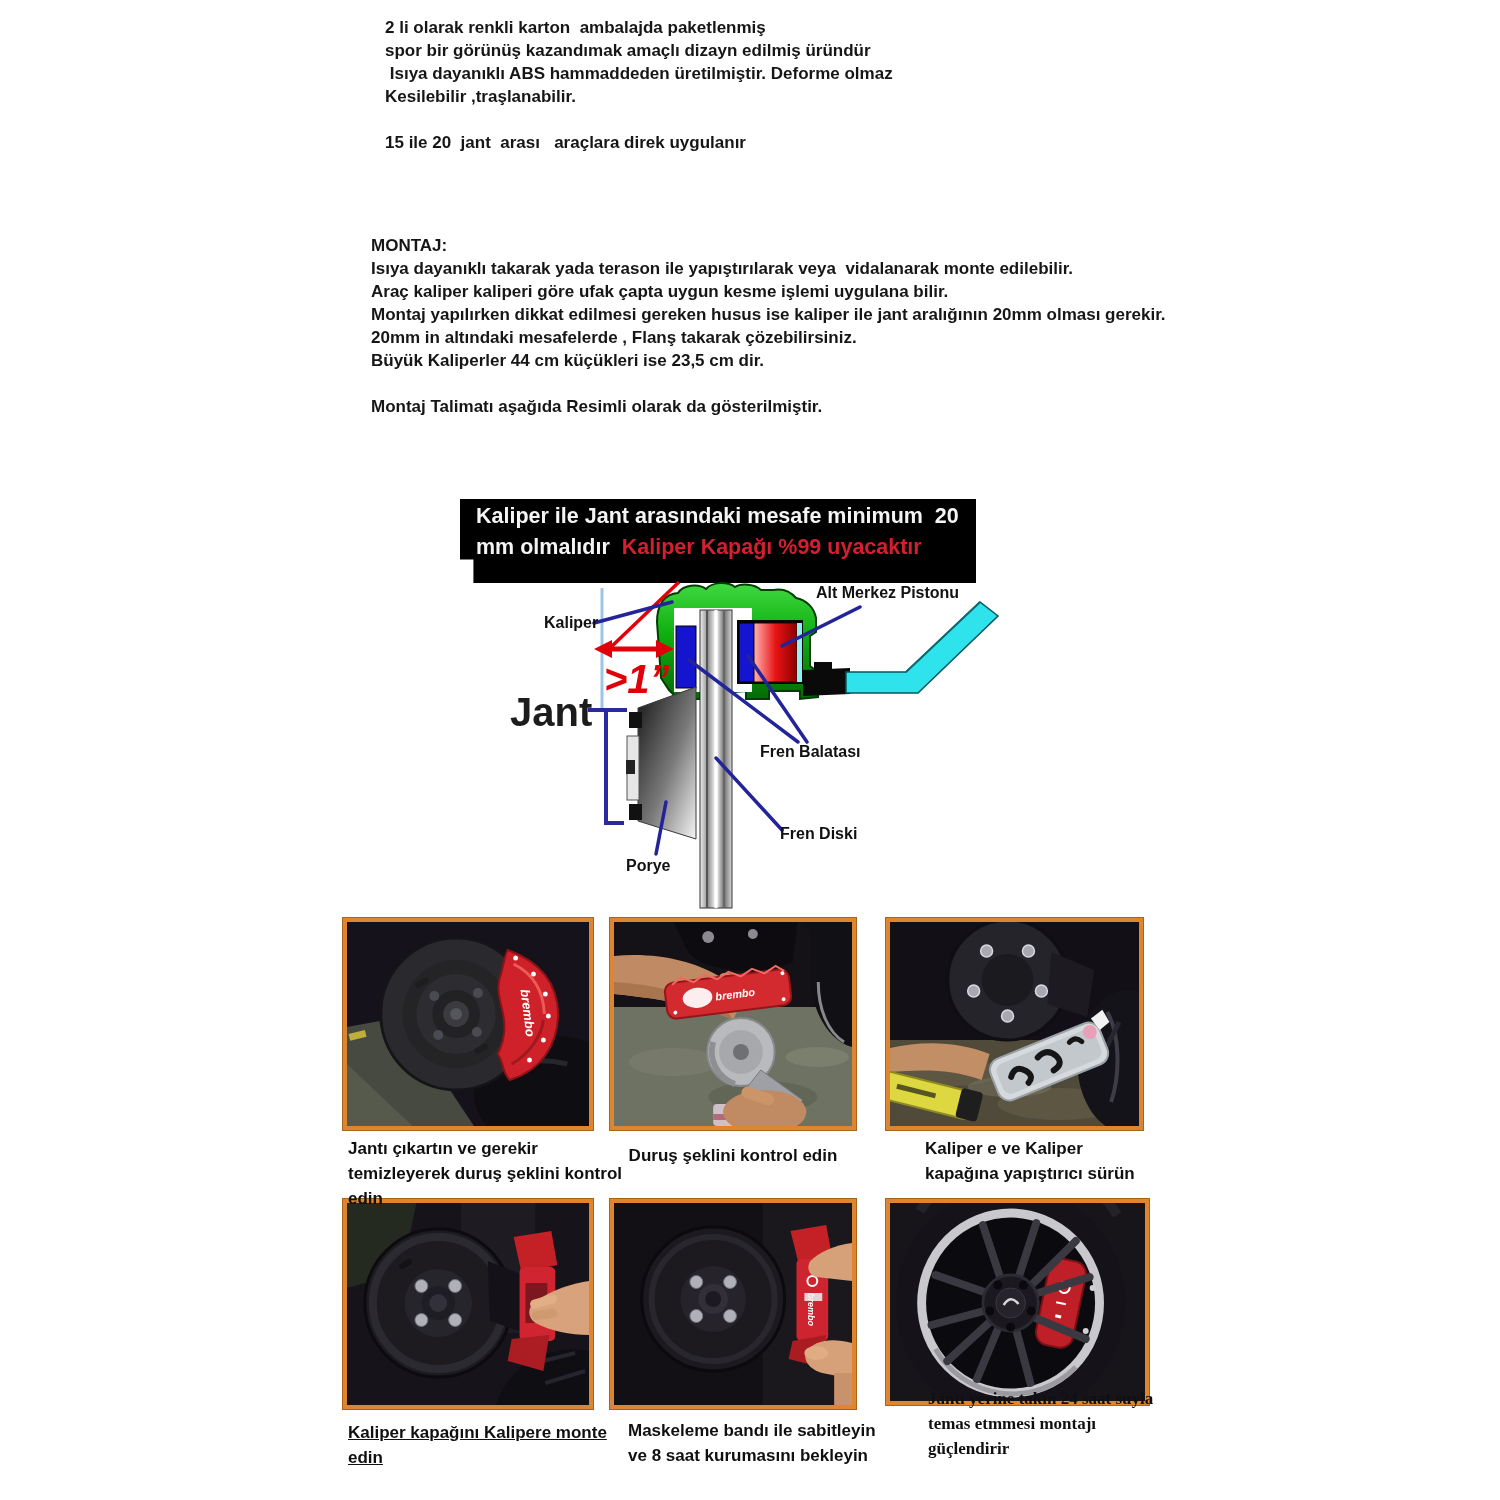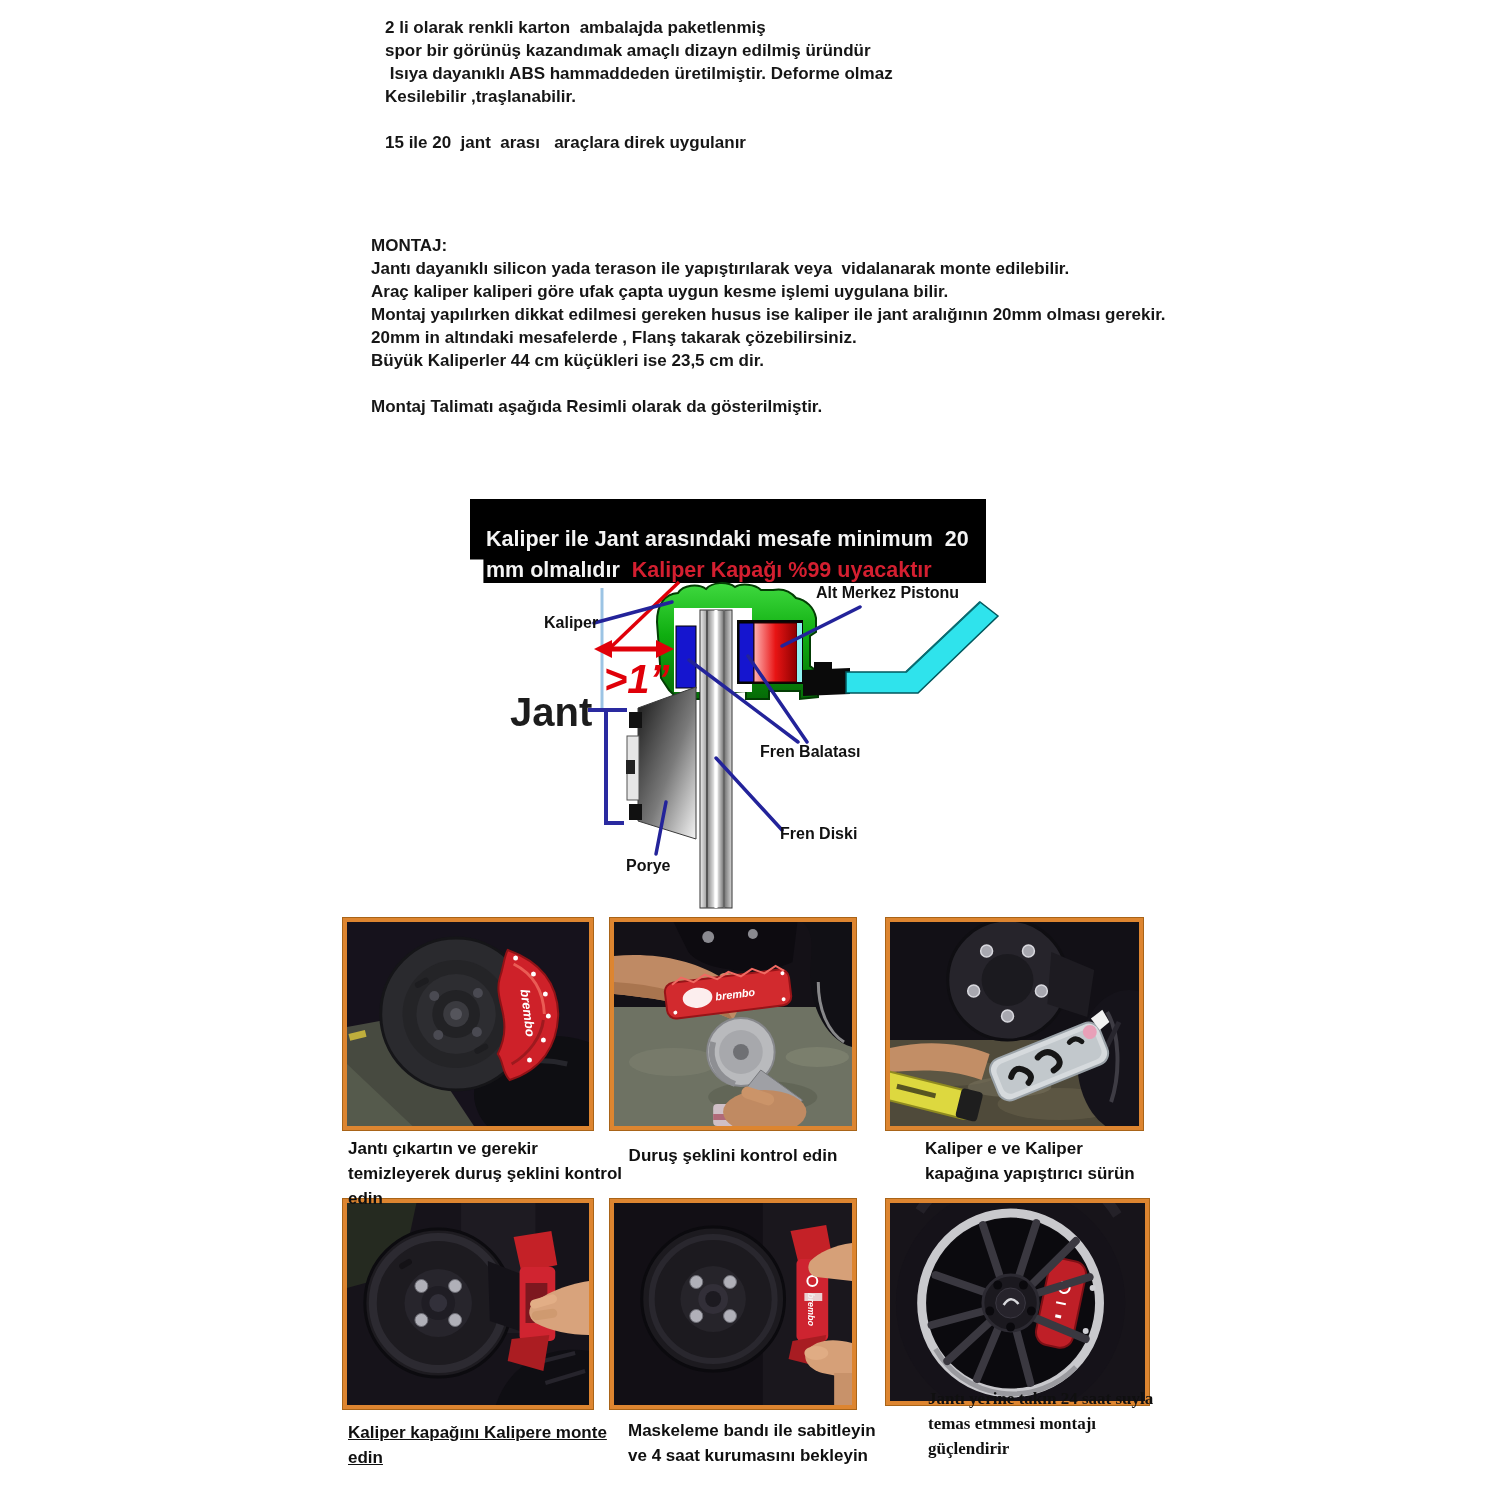--- a/index.html
+++ b/index.html
@@ -2,22 +2,22 @@
 <html><head>
 <meta charset="utf-8">
 <style>
   html,body{margin:0;padding:0;background:#ffffff;}
   .page{position:relative;width:1500px;height:1500px;background:#ffffff;overflow:hidden;
         font-family:"Liberation Sans", sans-serif;color:#111;}
   .tline{white-space:pre-wrap;font-weight:bold;font-size:17px;line-height:23px;color:#161616;}
   .intro{position:absolute;left:385px;top:16px;width:600px;}
   .intro-apply{margin-top:23px;}
   .montaj{position:absolute;left:371px;top:234px;width:805px;}
-  .banner{position:absolute;left:470px;top:499px;width:516px;height:84px;background:#000;
-          box-sizing:border-box;padding:25px 0 0 16px;
+  .banner{position:absolute;left:460px;top:499px;width:516px;height:84px;background:#000;
+          box-sizing:border-box;padding:2px 0 0 16px;
           clip-path:polygon(0 0,100% 0,100% 100%,2.6% 100%,2.6% 72%,0 72%);}
   .banner .bline{font-weight:bold;font-size:21.5px;line-height:31px;color:#f4f4f4;white-space:pre-wrap;}
   .banner .bred{color:#d41f30;}
   .diagram-wrap{position:absolute;left:460px;top:580px;width:552px;height:332px;}
   .photo-card{position:absolute;box-sizing:border-box;border:4px solid #dd8530;outline:1px solid #a96418;
               background:#000;}
   .photo-card svg{display:block;width:100%;height:100%;}
   .caption{position:absolute;font-weight:bold;font-size:17px;line-height:25px;color:#101010;}
   #p1{left:343px;top:918px;width:250px;height:212px;}
   #p2{left:610px;top:918px;width:246px;height:212px;}
@@ -40,21 +40,21 @@
   <div class="intro">
     <div class="tline">2 li olarak renkli karton  ambalajda paketlenmiş</div>
     <div class="tline">spor bir görünüş kazandımak amaçlı dizayn edilmiş üründür</div>
     <div class="tline"> Isıya dayanıklı ABS hammaddeden üretilmiştir. Deforme olmaz</div>
     <div class="tline">Kesilebilir ,traşlanabilir.</div>
     <div class="tline intro-apply">15 ile 20  jant  arası   araçlara direk uygulanır</div>
   </div>
 
   <div class="montaj">
     <div class="tline">MONTAJ:</div>
-    <div class="tline">Jantı dayanıklı silicon yada terason ile yapıştırılarak veya  vidalanarak monte edilebilir.</div>
+    <div class="tline">Isıya dayanıklı takarak yada terason ile yapıştırılarak veya  vidalanarak monte edilebilir.</div>
     <div class="tline">Araç kaliper kaliperi göre ufak çapta uygun kesme işlemi uygulana bilir.</div>
     <div class="tline">Montaj yapılırken dikkat edilmesi gereken husus ise kaliper ile jant aralığının 20mm olması gerekir.</div>
     <div class="tline">20mm in altındaki mesafelerde , Flanş takarak çözebilirsiniz.</div>
     <div class="tline">Büyük Kaliperler 44 cm küçükleri ise 23,5 cm dir.</div>
     <div class="tline intro-apply">Montaj Talimatı aşağıda Resimli olarak da gösterilmiştir.</div>
   </div>
 
   <div class="banner">
     <div class="bline">Kaliper ile Jant arasındaki mesafe minimum  20</div>
     <div class="bline"><span>mm olmalıdır  </span><span class="bred">Kaliper Kapağı %99 uyacaktır</span></div>
@@ -343,16 +343,16 @@
       <circle cx="109" cy="82" r="4.5" fill="#0a090d"></circle>
         <circle cx="135" cy="82" r="4.5" fill="#0a090d"></circle>
       <circle cx="143" cy="108" r="4.5" fill="#0a090d"></circle>
     </svg>
   </div>
 
   <div class="caption" id="c1">Jantı çıkartın ve gerekir temizleyerek duruş şeklini kontrol edin</div>
   <div class="caption" id="c2">Duruş şeklini kontrol edin</div>
   <div class="caption" id="c3">Kaliper e ve Kaliper kapağına yapıştırıcı sürün</div>
   <div class="caption" id="c4">Kaliper kapağını Kalipere monte edin</div>
-  <div class="caption" id="c5">Maskeleme bandı ile sabitleyin ve 4 saat kurumasını bekleyin</div>
+  <div class="caption" id="c5">Maskeleme bandı ile sabitleyin ve 8 saat kurumasını bekleyin</div>
   <div class="caption" id="c6">Jantı yerine takın 24 saat suyla temas etmmesi montajı güçlendirir</div>
 
 </div>
 
 </body></html>

